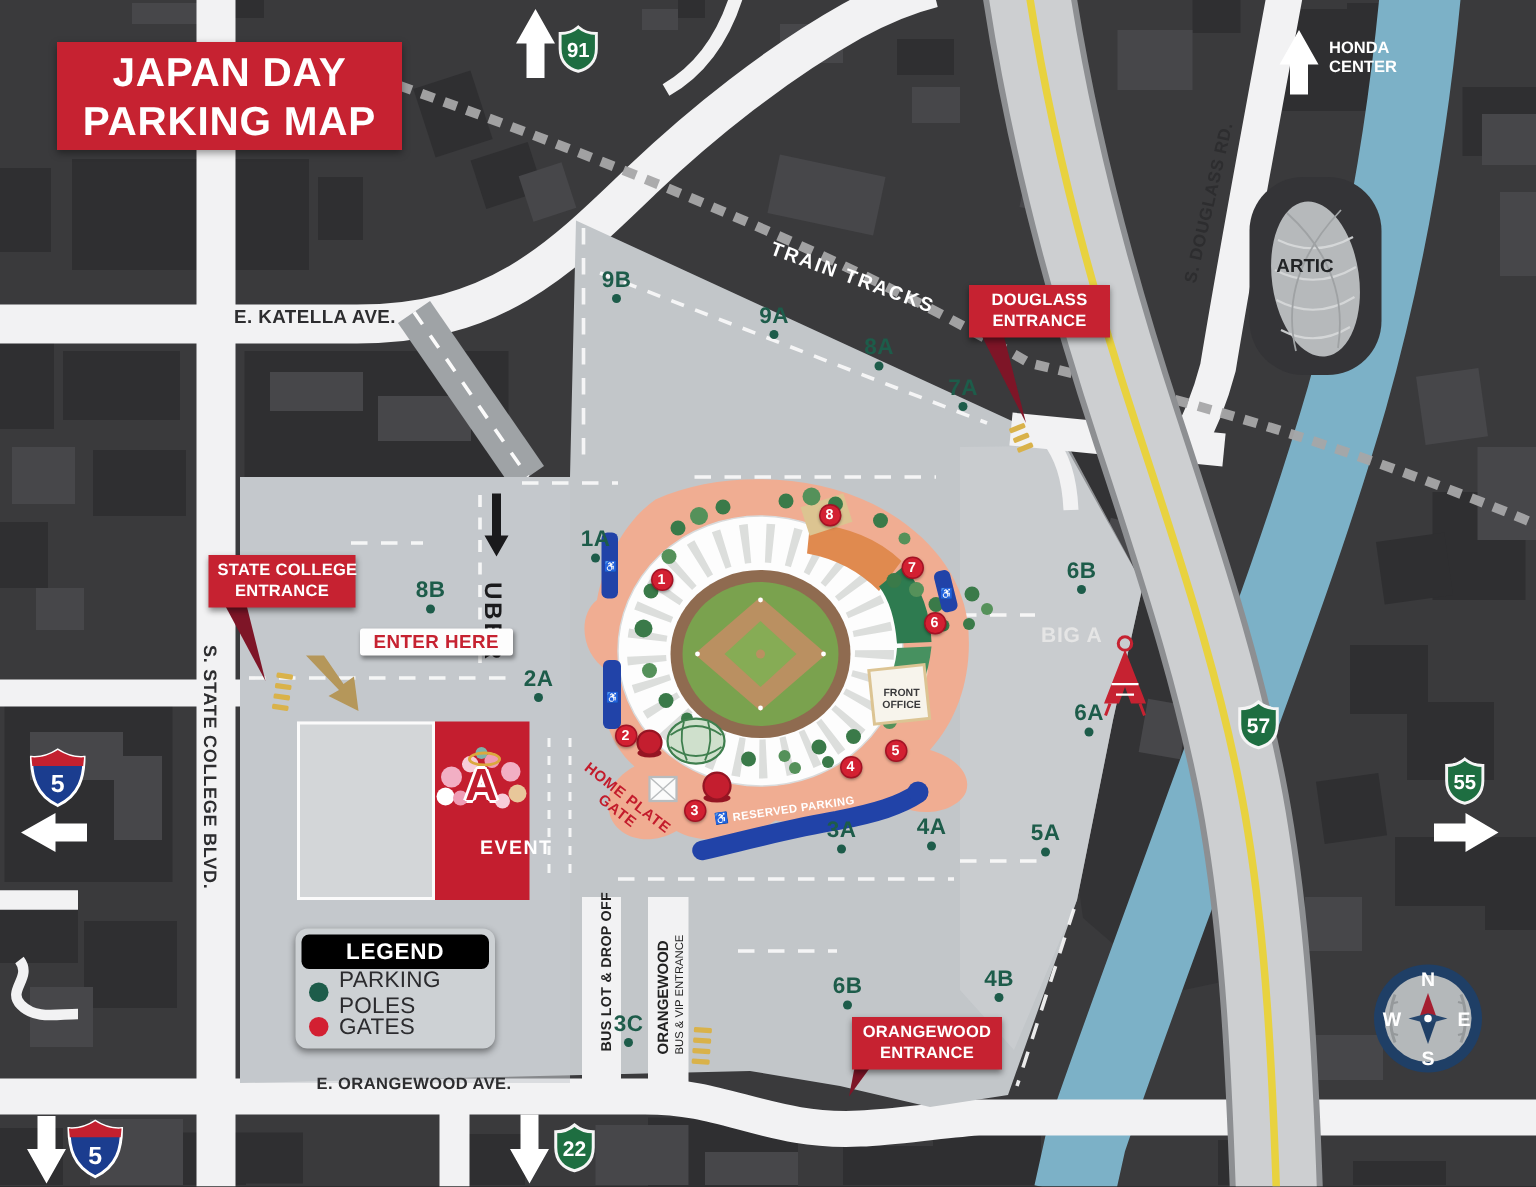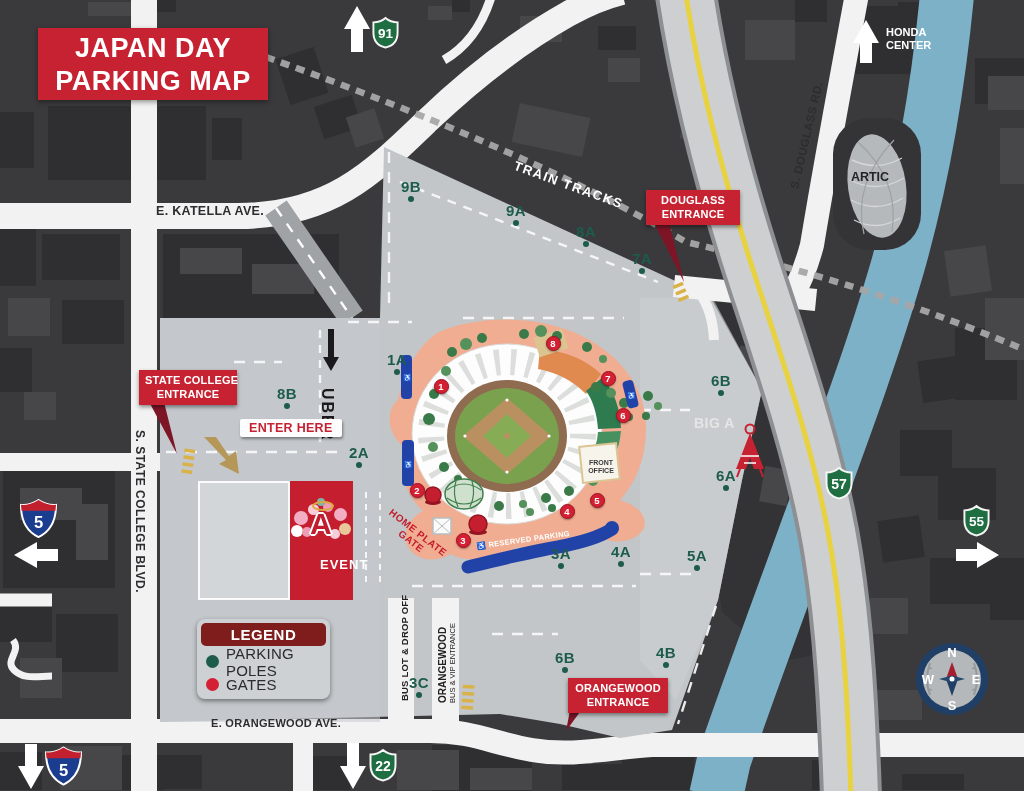--- a/index.html
+++ b/index.html
@@ -21,21 +21,21 @@
          color:#fff;font-weight:bold;font-size:27px;line-height:33px;text-align:center;
          padding-top:4px;box-sizing:border-box;letter-spacing:.5px;box-shadow:0 2px 5px rgba(0,0,0,.4);}
   .pole{position:absolute;width:40px;text-align:center;color:#1d5c4a;}
   .pole b{display:block;font-size:15px;line-height:14px;letter-spacing:.3px;}
   .pole i{position:absolute;left:17px;top:16px;width:6px;height:6px;border-radius:50%;background:#1d5c4a;}
   .gate{position:absolute;width:15px;height:15px;border-radius:50%;background:#d32032;
         border:1px solid #a31224;box-sizing:border-box;color:#fff;font-size:9.5px;font-weight:bold;
         text-align:center;line-height:13px;box-shadow:0 1px 2px rgba(0,0,0,.35);}
   #legend{position:absolute;left:197px;top:619px;width:133px;height:80px;background:#cdd1d4;
           border-radius:8px;box-shadow:0 2px 5px rgba(0,0,0,.45);}
-  #legend .hdr{margin:4px;height:23px;background:#7f1d1d;border-radius:5px;color:#fff;
+  #legend .hdr{margin:4px;height:23px;background:#000000;border-radius:5px;color:#fff;
                font-weight:bold;font-size:15px;text-align:center;line-height:23px;letter-spacing:.5px;}
   #legend .row{display:flex;align-items:center;height:23px;padding-left:9px;font-size:15px;
                color:#2b2b2e;letter-spacing:.2px;}
   #legend .dot{width:13px;height:13px;border-radius:50%;margin-right:7px;flex:0 0 13px;}
   #plot{position:absolute;left:198px;top:481px;width:92px;height:119px;background:#d3d6d8;
         border:2px solid #fbfbfb;box-sizing:border-box;}
   #event{position:absolute;left:290px;top:481px;width:63px;height:119px;background:#c41e2f;}
   #event .evlbl{position:absolute;left:0;right:0;top:76px;text-align:center;color:#fff;
                 font-weight:bold;font-size:13px;letter-spacing:1px;margin-left:30px;}
   .ev-f{position:absolute;border-radius:50%;}

